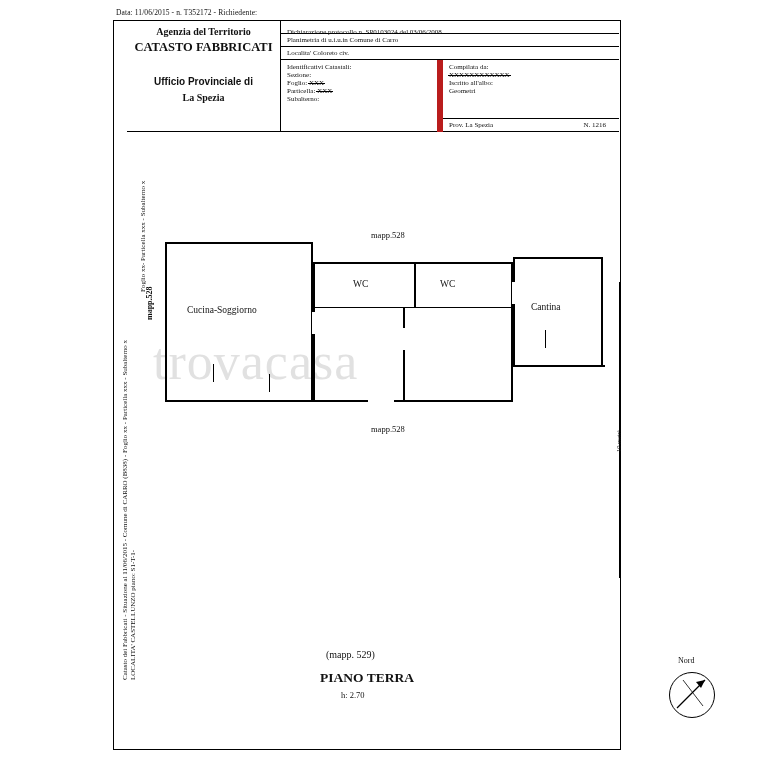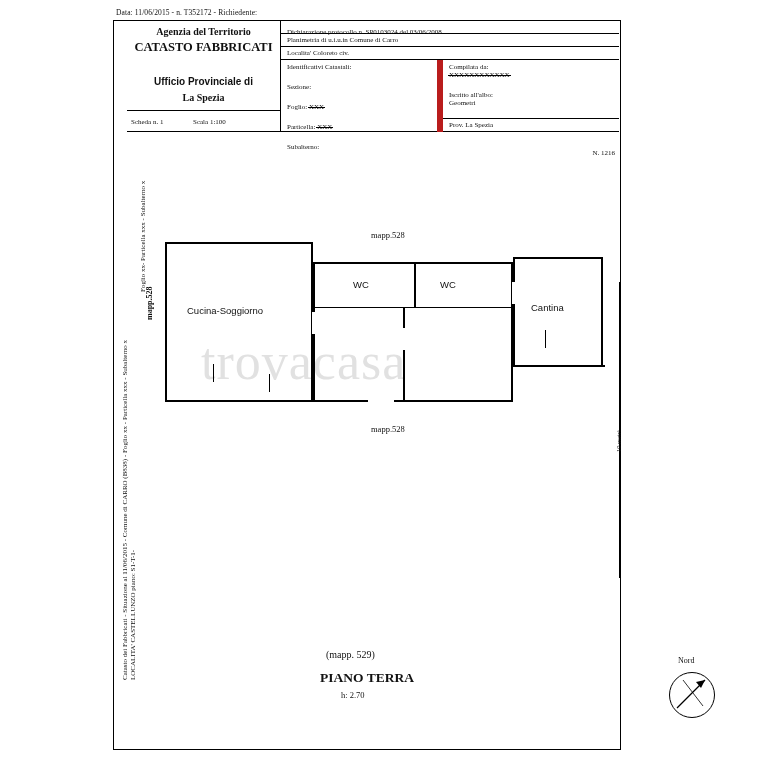--- a/index.html
+++ b/index.html
@@ -63,41 +63,41 @@
     border-bottom:1px solid #000;
   }
   .hr-row1{top:0;height:14px;padding:8px 0 0 6px;}
   .hr-row2{top:14px;height:13px;padding:2px 0 0 6px;}
   .hr-row3{top:27px;height:13px;padding:2px 0 0 6px;}
   .hr-box{
     position:absolute;top:40px;height:72px;box-sizing:border-box;
   }
   .hr-box-left{left:0;width:162px;border-right:6px solid #b91c1c;padding:3px 0 0 6px;}
   .hr-box-right{left:162px;width:176px;padding:3px 13px 0 6px;}
-  .hr-sub{margin-top:12px;}
+  .hr-sub{margin-top:0;}
   .hr-strike{position:relative;display:inline-block;}
   .hr-strike:after{
     content:"";position:absolute;left:-1px;right:-1px;top:50%;height:1px;background:#000;
   }
   .prov-row{
     position:absolute;left:162px;top:98px;width:176px;height:14px;
     border-top:1px solid #000;box-sizing:border-box;
     font-size:7px;padding:2px 0 0 6px;
   }
-  .prov-row .num{position:absolute;right:4px;top:2px;margin-top:28px;}
+  .prov-row .num{position:absolute;right:13px;top:2px;}
 
   
   .plan{position:absolute;left:113px;top:132px;width:506px;height:560px;}
 
   
   .wall{position:absolute;border:1px solid #000;box-sizing:border-box;background:transparent;}
   .wallthick{position:absolute;background:#000;}
 
   .lbl{position:absolute;font-family:"Liberation Serif",serif;font-size:8.5px;color:#111;}
-  .lbl-room{position:absolute;font-family:Liberation Sans, sans-serif;font-size:9.5px;color:#111;}
+  .lbl-room{position:absolute;font-family:Liberation Serif, serif;font-size:9.5px;color:#111;}
 
   
   .vtext{
     position:absolute;
     font-family:"Liberation Serif",serif;font-size:7px;
     transform-origin:0 0;
     white-space:nowrap;
   }
   .vtext.up{transform:rotate(-90deg);}
 
@@ -150,24 +150,20 @@
 
     <div class="hdr-left">
       <div class="hdr-left-inner">
         <div class="agenzia">Agenzia del Territorio</div>
         <div class="catasto">CATASTO FABBRICATI</div>
         <div class="ufficio">Ufficio Provinciale di</div>
         <div class="spezia">La Spezia</div>
       </div>
     </div>
 
-    <div class="scheda-row">
-      <span class="s1">Scheda n. 1</span>
-      <span class="s2">Scala 1:100</span>
-    </div>
 
     <div class="hdr-right">
       <div class="hr-line hr-row1">Dichiarazione protocollo n. SP0103024 del  03/06/2008</div>
       <div class="hr-line hr-row3">Localita' Coloreto                               civ.</div>
       <div class="hr-line hr-row2">Planimetria di u.i.u.in Comune di Carro</div>
 
       <div class="hr-box hr-box-left">
         <div>Identificativi Catastali:</div>
         <div class="hr-sub">Sezione:</div>
         <div class="hr-sub">
@@ -190,21 +186,21 @@
 
       <div class="prov-row">
         <span>Prov. La Spezia</span>
         <span class="num">N.  1216</span>
       </div>
     </div>
   </div>
 
   <div class="plan">
 
-    <div class="watermark" style="left:40px;top:200px;margin-left:48px;">trovacasa</div>
+    <div class="watermark" style="left:40px;top:200px;">trovacasa</div>
 
     <div class="wall" style="left:52px;top:110px;width:148px;height:160px;border-width:2px;"></div>
 
     <div class="wall" style="left:200px;top:130px;width:200px;height:140px;border-width:2px;"></div>
 
     <div class="wall" style="left:200px;top:130px;width:102px;height:46px;border-width:1px;"></div>
 
     <div class="wall" style="left:302px;top:130px;width:98px;height:46px;border-width:1px;"></div>
 
     <div class="wallthick" style="left:290px;top:176px;width:2px;height:94px;"></div>

